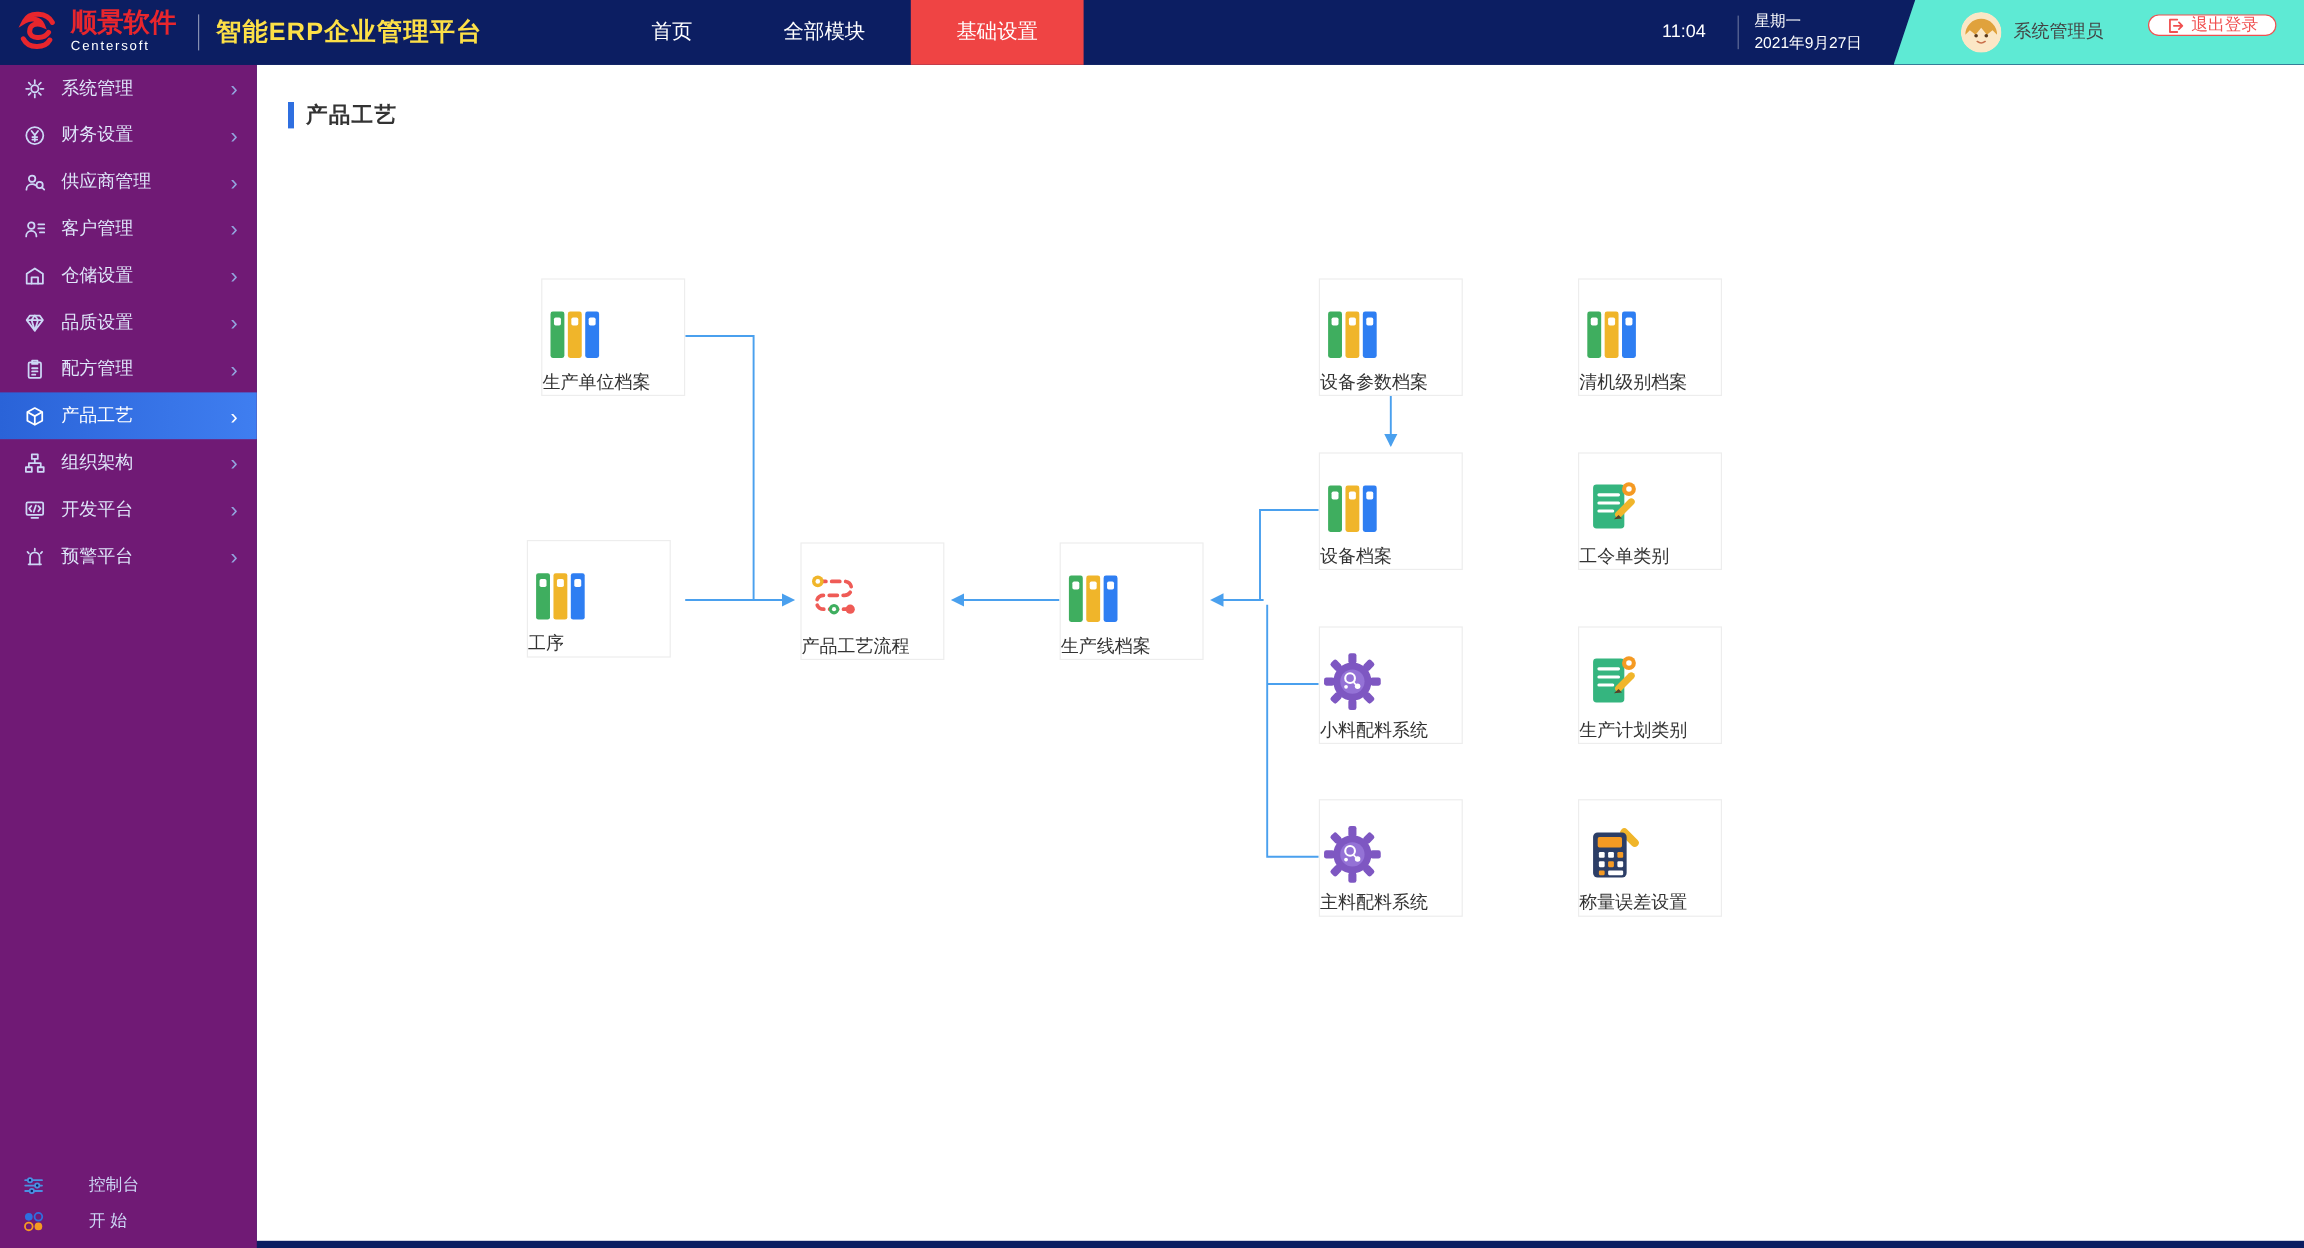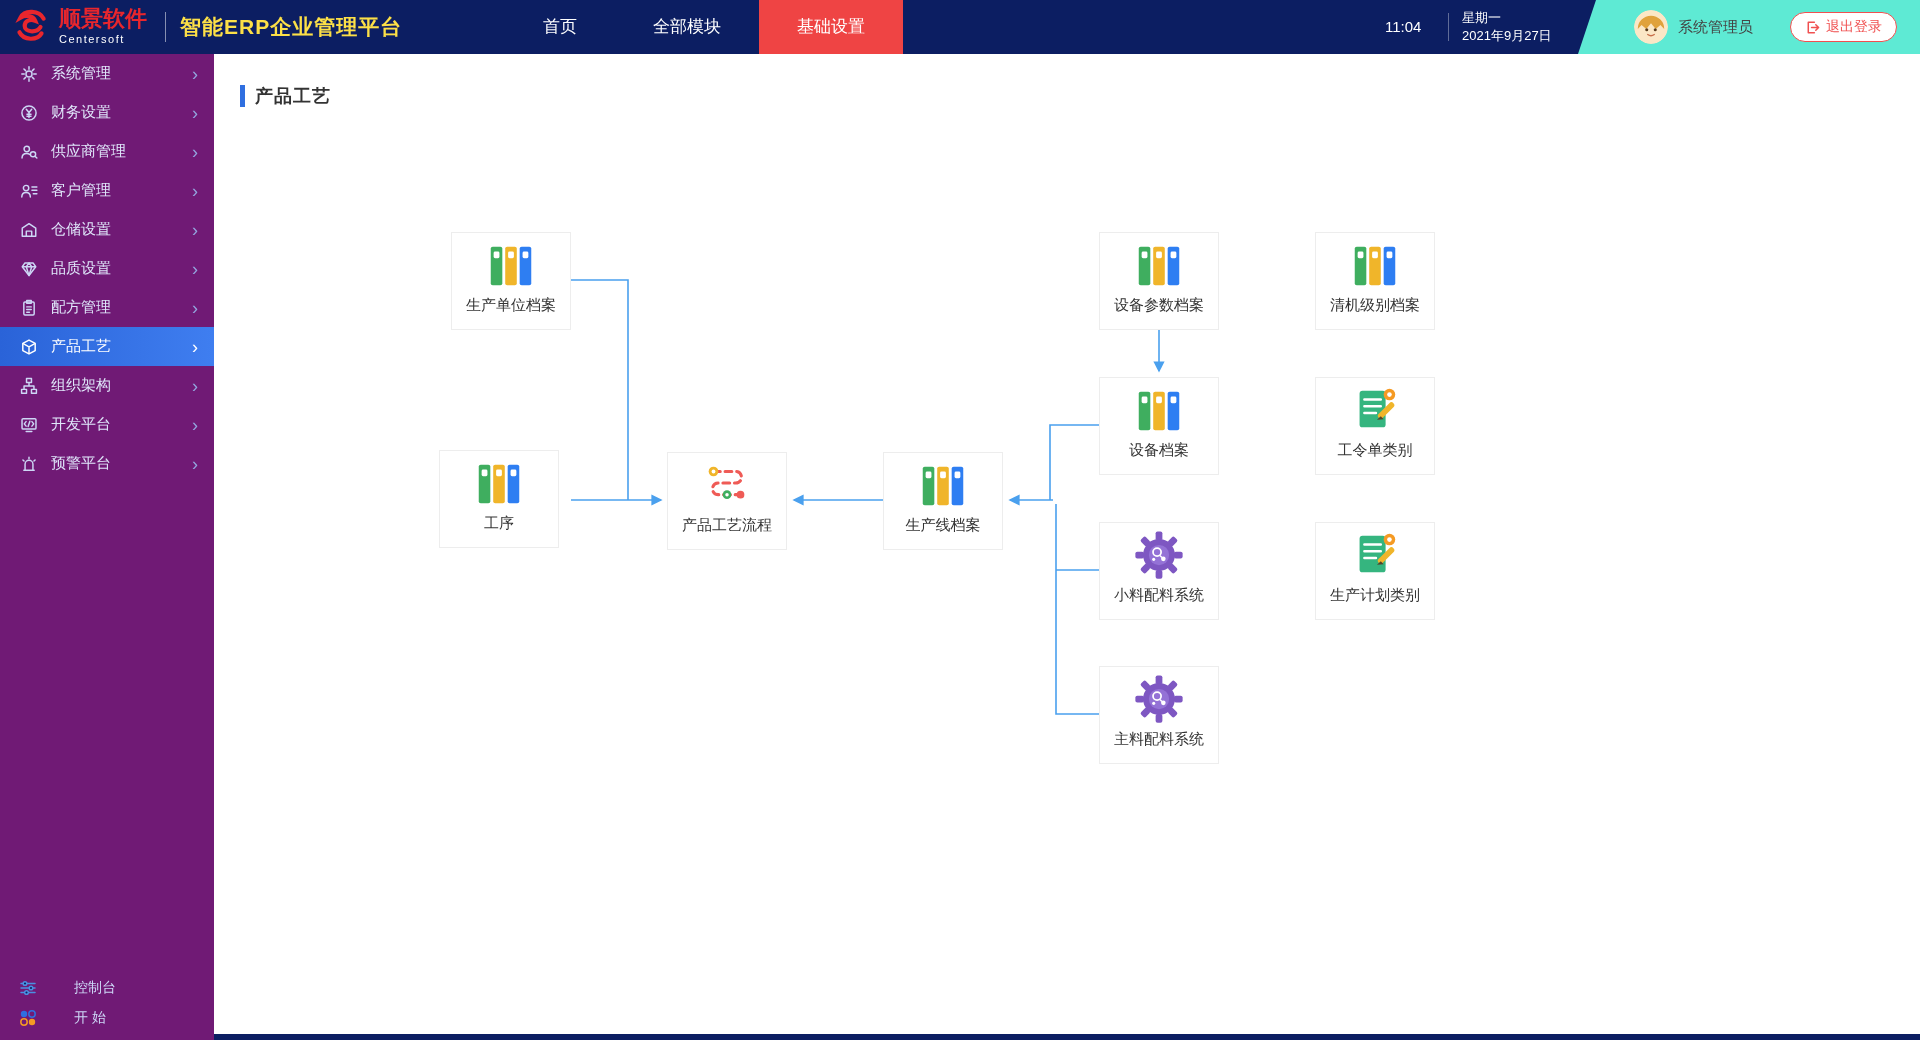--- a/index.html
+++ b/index.html
@@ -24,21 +24,21 @@
   .tab.active { background:#ef4444; }
 
   .time { position:absolute; left:1385px; top:0; height:54px; line-height:54px; color:#ffffff; font-size:15px; }
   .tddiv { position:absolute; left:1448px; top:13px; width:1px; height:28px; background:rgba(255,255,255,.35); }
   .datebox { position:absolute; left:1462px; top:9px; color:#ffffff; font-size:13px; line-height:18px; }
 
   .user-panel { position:absolute; right:0; top:0; width:342px; height:54px; background:#5eead4;
                 clip-path:polygon(18px 0, 100% 0, 100% 100%, 0 100%); }
   .avatar { position:absolute; left:56px; top:10px; width:34px; height:34px; border-radius:50%; overflow:hidden; }
   .username { position:absolute; left:100px; top:0; height:54px; line-height:54px; font-size:15px; color:#444; }
-  .logout-btn { position:absolute; left:212px; top:12px; height:30px; padding:0 14px; border:1px solid #f05050;
+  .logout-btn { position:absolute; left:212px; top:12px; height:18px; padding:0 14px; border:1px solid #f05050;
                 border-radius:16px; background:#ffffff; color:#f05050; font-size:14px; display:flex;
                 align-items:center; gap:6px; cursor:pointer; }
 
   
   #sidebar { position:absolute; left:0; top:54px; width:214px; bottom:0; background:#701a75; z-index:20; }
   .side-item { height:39px; display:flex; align-items:center; padding:0 16px 0 20px; color:#dfe6fa;
                font-size:15px; cursor:pointer; }
   .side-item .sicon { width:18px; height:18px; margin-right:13px; display:inline-flex; flex:none; }
   .side-item .slabel { flex:1; white-space:nowrap; }
   .side-item .chev { color:#93a5de; font-size:18px; line-height:1; }
@@ -53,21 +53,21 @@
 
   
   #content { position:absolute; left:214px; top:54px; right:0; bottom:6px; background:#ffffff; overflow:hidden; }
   .page-title-row { position:absolute; left:26px; top:30px; display:flex; align-items:center; }
   .title-accent { width:5px; height:22px; background:#2f6fe0; margin-right:10px; }
   .page-title { font-size:18px; font-weight:bold; color:#333; letter-spacing:1px; }
 
   #edges { position:absolute; left:0; top:0; width:1706px; height:980px; pointer-events:none; }
 
   .node { position:absolute; width:120px; height:98px; background:#ffffff; border:1px solid #ededed;
-          display:flex; flex-direction:column; align-items:center; padding-top:5px; cursor:pointer; }
+          display:flex; flex-direction:column; padding-top:18px; cursor:pointer; }
   .node .nicon { width:54px; height:54px; flex:none; }
   .node .nlabel { font-size:15px; color:#333; margin-top:4px; white-space:nowrap; }
 
   svg { display:block; }
 </style>
 </head>
 <body>
 
 <div id="topbar">
   <div class="logo-wrap">
@@ -469,14 +469,32 @@
         <circle cx="28" cy="28" r="10.5" fill="#9472d6"></circle>
         <circle cx="26" cy="25" r="4.2" fill="none" stroke="#fff" stroke-width="1.8"></circle>
         <circle cx="32.5" cy="32" r="2.4" fill="#fff"></circle>
         <circle cx="22.5" cy="32.5" r="1.6" fill="#fff"></circle>
         <path d="M29 28.5l2 2.2" stroke="#fff" stroke-width="1.5"></path>
       </svg>
     </span>
     <span class="nlabel">主料配料系统</span>
   </div>
 
+  <div class="node" style="left:1101px;top:612px">
+    <span class="nicon">
+      <svg viewBox="0 0 56 56" width="54" height="54">
+        <path d="M39 9l9 9" stroke="#f0b52a" stroke-width="7" stroke-linecap="round"></path>
+        <rect x="12" y="9" width="29" height="39" rx="4" fill="#2c3e66"></rect>
+        <rect x="16" y="13" width="21" height="9" rx="1.5" fill="#f59a23"></rect>
+        <rect x="17" y="26" width="5" height="5" rx="1" fill="#fff"></rect>
+        <rect x="25" y="26" width="5" height="5" rx="1" fill="#fff"></rect>
+        <rect x="33" y="26" width="5" height="5" rx="1" fill="#f59a23"></rect>
+        <rect x="17" y="34" width="5" height="5" rx="1" fill="#fff"></rect>
+        <rect x="25" y="34" width="5" height="5" rx="1" fill="#f59a23"></rect>
+        <rect x="33" y="34" width="5" height="5" rx="1" fill="#fff"></rect>
+        <rect x="17" y="42" width="5" height="4" rx="1" fill="#f59a23"></rect>
+        <rect x="25" y="42" width="13" height="4" rx="1" fill="#fff"></rect>
+      </svg>
+    </span>
+    <span class="nlabel">称量误差设置</span>
+  </div>
 
 </div>
 
 </body></html>

